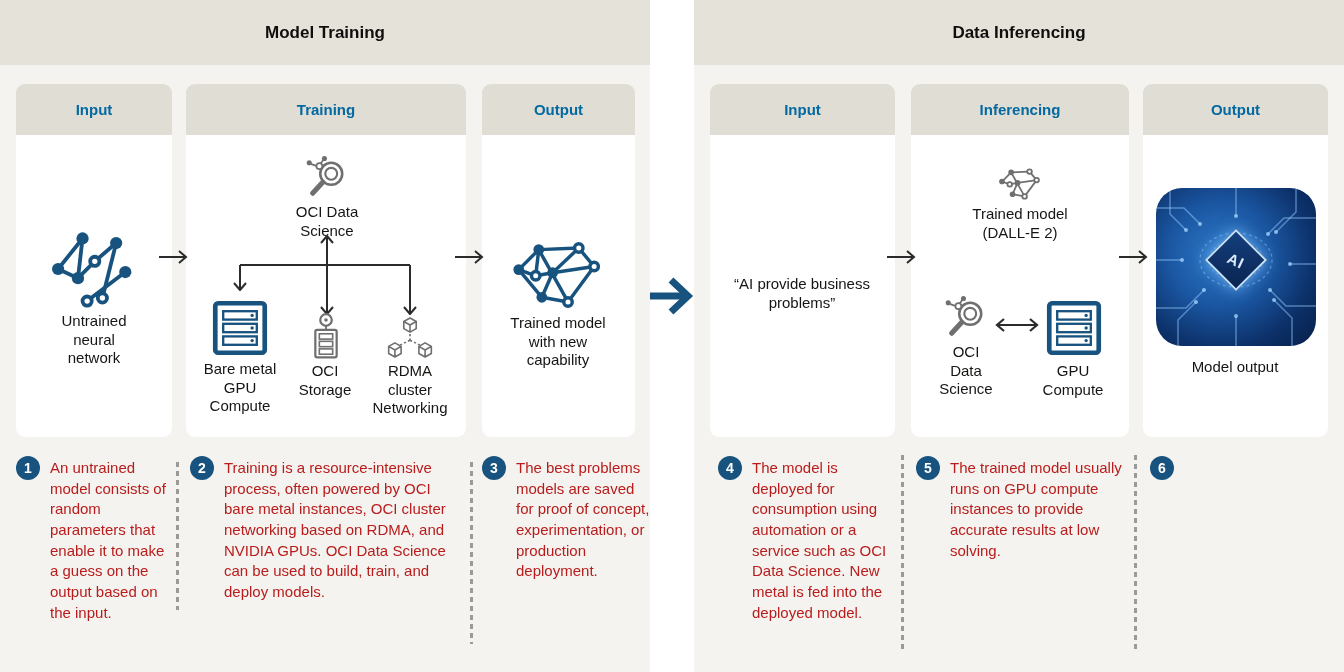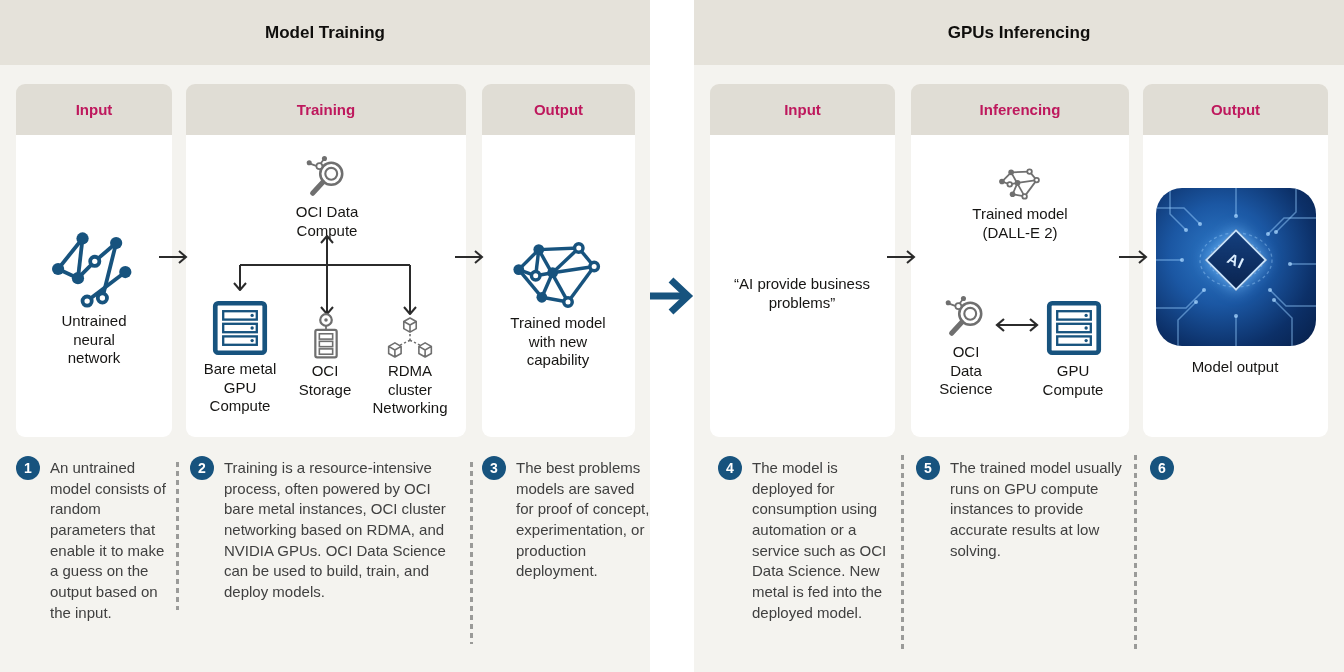--- a/index.html
+++ b/index.html
@@ -7,49 +7,49 @@
   body { font-family:"Liberation Sans", sans-serif; color:#161513; }
   #canvas { position:relative; width:1344px; height:672px; background:#ffffff; overflow:hidden; }
 
   .panel { position:absolute; top:0; height:672px; background:#f4f3ef; }
   .panel-header { position:absolute; top:0; left:0; right:0; height:65px; background:#e5e2da;
                   display:flex; align-items:center; justify-content:center;
                   font-weight:bold; font-size:17px; color:#0f0e0c; }
 
   .col-head { position:absolute; top:84px; height:51px; background:#e0ddd5; border-radius:9px 9px 0 0;
               display:flex; align-items:center; justify-content:center;
-              font-weight:bold; font-size:15px; color:#be185d;text-align:center; }
+              font-weight:bold; font-size:15px; color:#0369a1;text-align:center; }
   .col-card { position:absolute; top:135px; height:302px; background:#ffffff; border-radius:0 0 9px 9px; }
 
   .abs { position:absolute; }
   .lbl { position:absolute; white-space:pre-line; text-align:center; font-size:15px; line-height:1.24; color:#161513; }
 
   .badge { position:absolute; width:24px; height:24px; border-radius:50%; background:#17537e; color:#ffffff;
            font-weight:bold; font-size:14px; display:flex; align-items:center; justify-content:center; }
-  .note-text { position:absolute; font-size:15px; line-height:1.38; color:#404040; }
+  .note-text { position:absolute; font-size:15px; line-height:1.38; color:#b91c1c; }
   .vdash { position:absolute; width:3px;
            background-image:repeating-linear-gradient(to bottom, #9a9a98 0 5px, transparent 5px 9px); }
 
   .chipimg { position:absolute; left:1156px; top:188px; width:160px; height:158px; border-radius:26px; overflow:hidden;
              background:radial-gradient(circle at 40% 42%, #2e79c7 0%, #1b57a3 38%, #0c3068 72%, #071f49 100%); }
   .chip { position:absolute; left:58px; top:50px; width:44px; height:44px; transform:rotate(45deg);
           border:2px solid rgba(205,232,255,0.95); background:linear-gradient(135deg,#143f7e,#0a2450);
           box-shadow:0 0 16px rgba(120,190,255,0.85); display:flex; align-items:center; justify-content:center; }
   .chip span { transform:rotate(-20deg); color:#dceeff; font-weight:bold; font-size:15px; letter-spacing:1px; }
 </style>
 </head>
 <body>
 
 <div id="canvas">
 
   <div class="panel" style="left:0;width:650px">
     <div class="panel-header">Model Training</div>
   </div>
   <div class="panel" style="left:694px;width:650px">
-    <div class="panel-header">GPUs Inferencing</div>
+    <div class="panel-header">Data Inferencing</div>
   </div>
 
   <div class="col-head" style="left:16px;width:156px">Input</div>
   <div class="col-card" style="left:16px;width:156px"></div>
 
   <div class="col-head" style="left:186px;width:280px">Training</div>
   <div class="col-card" style="left:186px;width:280px"></div>
 
   <div class="col-head" style="left:482px;width:153px">Output</div>
   <div class="col-card" style="left:482px;width:153px"></div>
@@ -94,21 +94,21 @@
     <circle cx="31" cy="21" r="13" fill="none" stroke="#6f6f6f" stroke-width="3"></circle>
     <circle cx="31" cy="21" r="7" fill="none" stroke="#6f6f6f" stroke-width="2.5"></circle>
     <line x1="21" y1="31" x2="9" y2="44" stroke="#6f6f6f" stroke-width="6" stroke-linecap="round"></line>
     <line x1="17" y1="11" x2="22" y2="4" stroke="#6f6f6f" stroke-width="2"></line>
     <line x1="14" y1="12" x2="6" y2="9" stroke="#6f6f6f" stroke-width="2"></line>
     <circle cx="17" cy="12" r="3.5" fill="#ffffff" stroke="#6f6f6f" stroke-width="2"></circle>
     <circle cx="23" cy="3" r="3" fill="#6f6f6f"></circle>
     <circle cx="5" cy="8" r="3" fill="#6f6f6f"></circle>
   </svg>
   <div class="lbl" style="left:277px;top:203px;width:100px">OCI Data
-Compute</div>
+Science</div>
 
   <svg class="abs" style="left:226px;top:234px" width="202" height="86" viewBox="0 0 202 86">
     <g stroke="#2b2b2b" stroke-width="2" fill="none" stroke-linejoin="round">
       <polyline points="95,9 101,2 107,9"></polyline>
       <line x1="101" y1="3.5" x2="101" y2="31"></line>
       <line x1="14" y1="31" x2="184" y2="31"></line>
       <line x1="14" y1="31" x2="14" y2="56"></line>
         <polyline points="8,49 14,56 20,49"></polyline>
       <line x1="101" y1="31" x2="101" y2="80"></line>
         <polyline points="95,73 101,80 107,73"></polyline>

